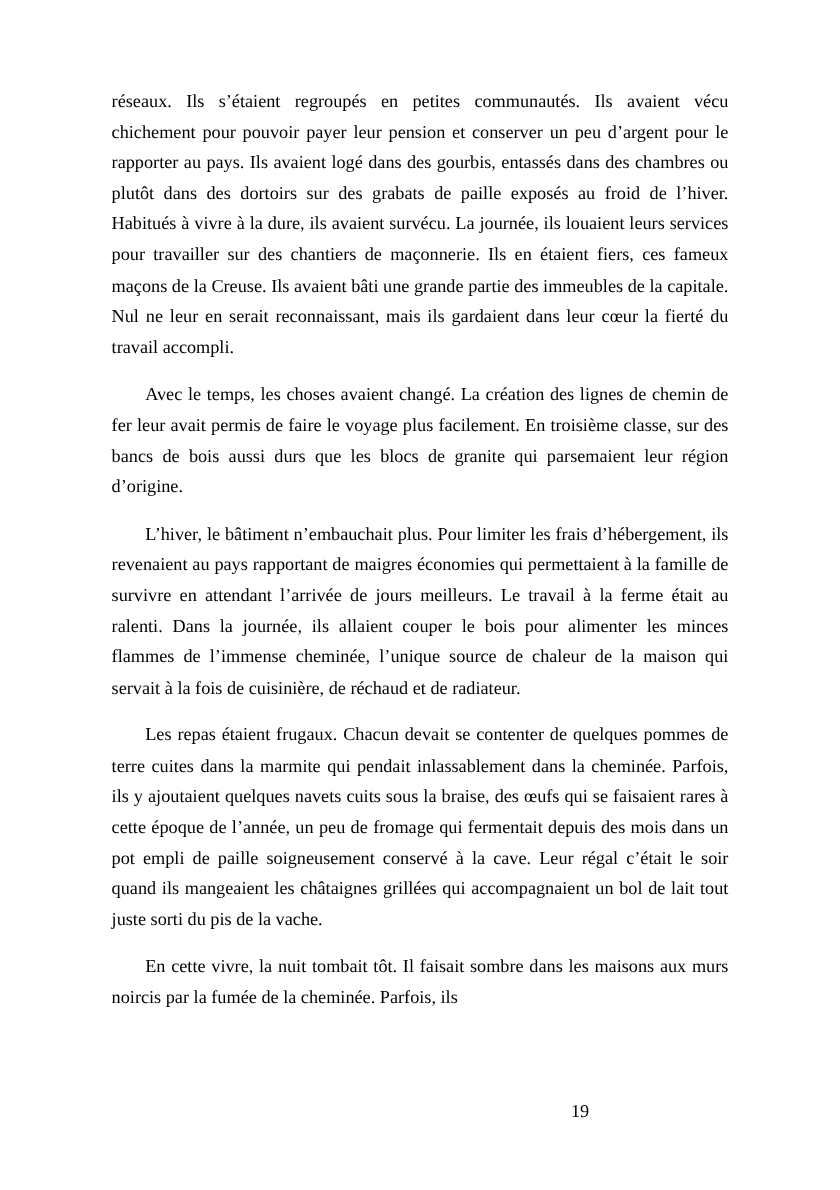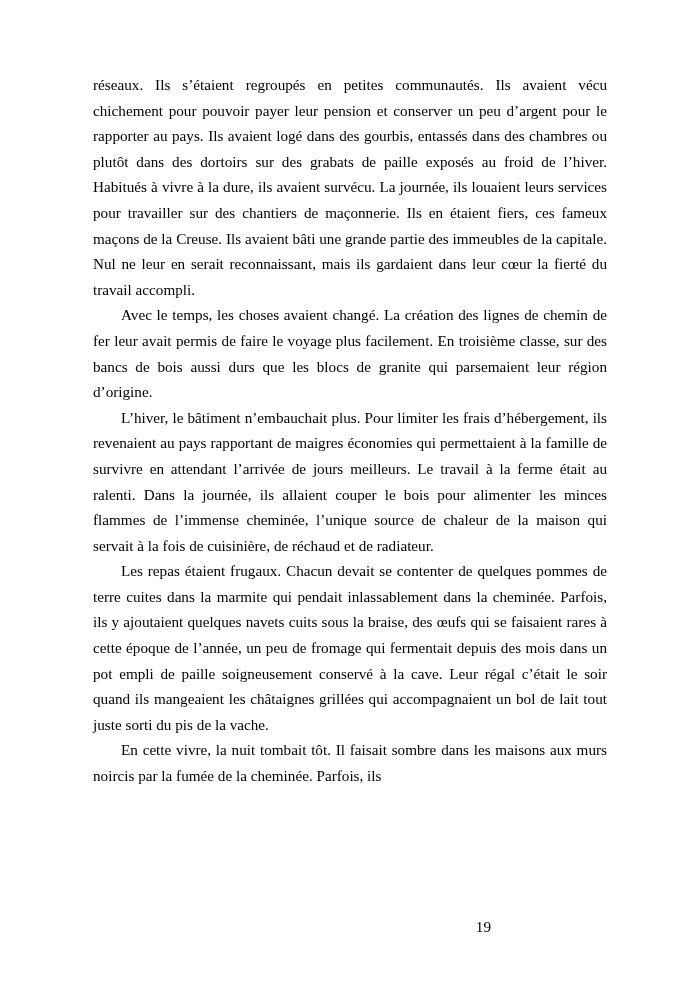--- a/index.html
+++ b/index.html
@@ -31,20 +31,21 @@
   }
   p.para {
     margin: 0 0 0 0;
     font-size: 15.2px;
     line-height: 25.6px;
     text-align: justify;
     text-justify: inter-word;
     hyphens: none;
   }
   p.para + p.para {
+    margin-top: 14px;
   }
   p.indent {
     text-indent: 28px;
   }
   .page-number {
     position: absolute;
     right: 93px;
     top: 917px;
     width: 514px;
     text-align: right;

